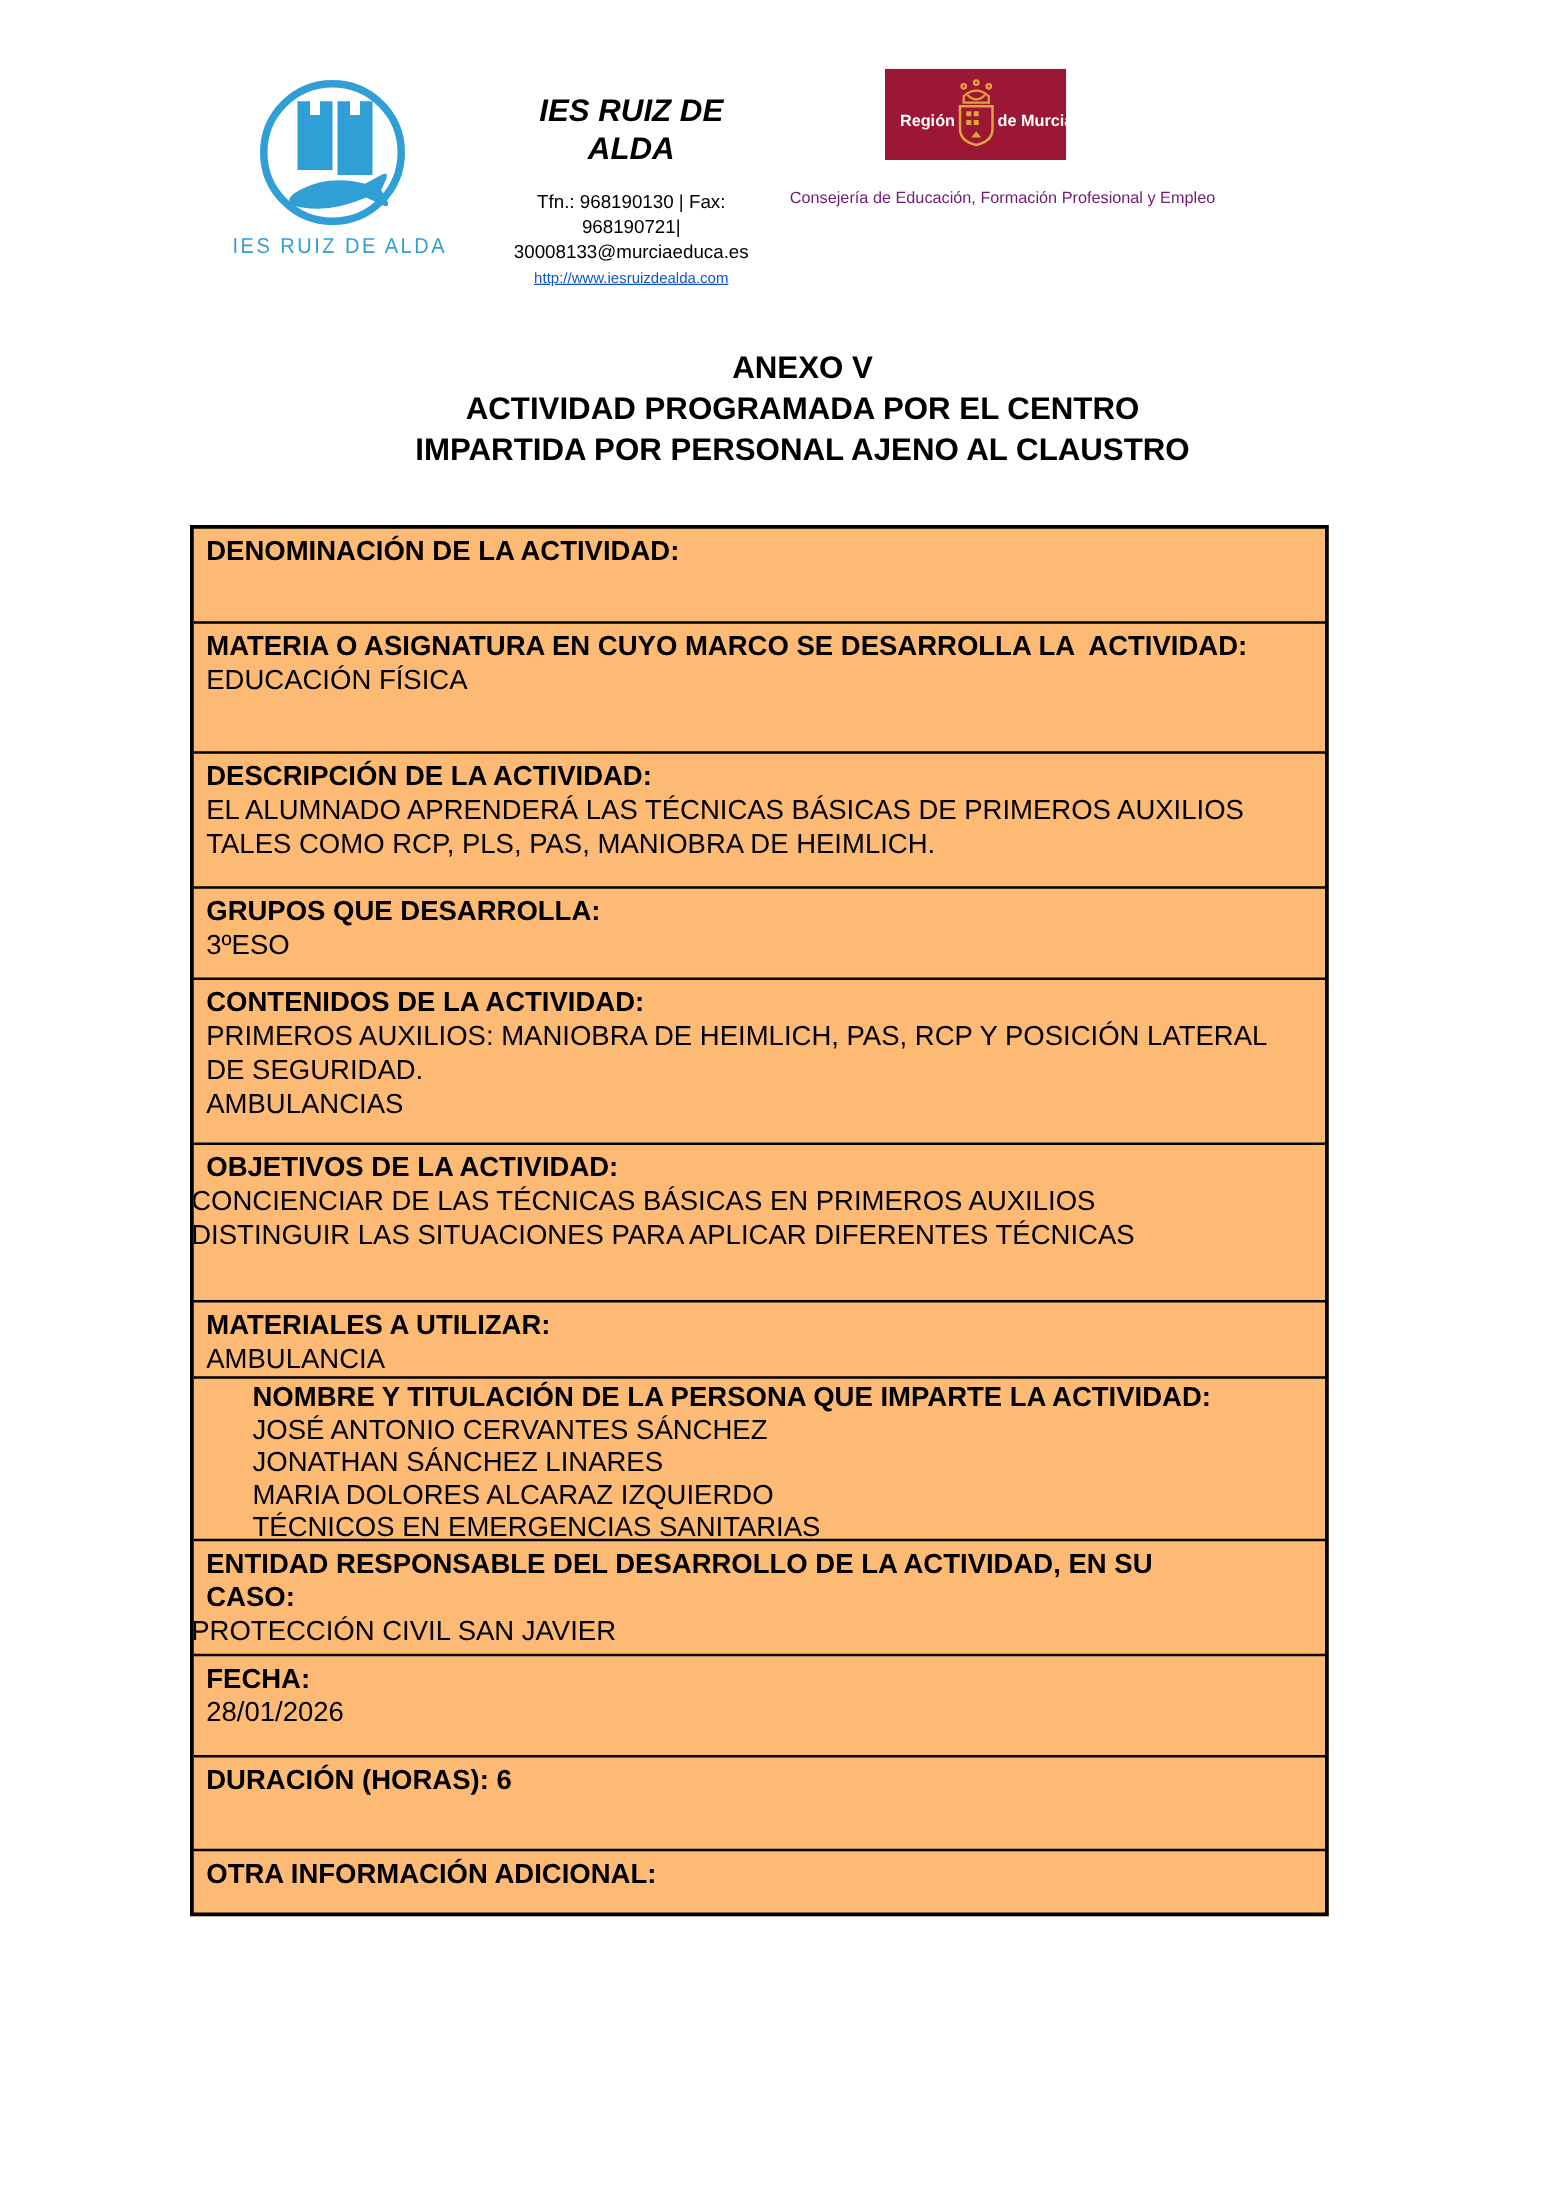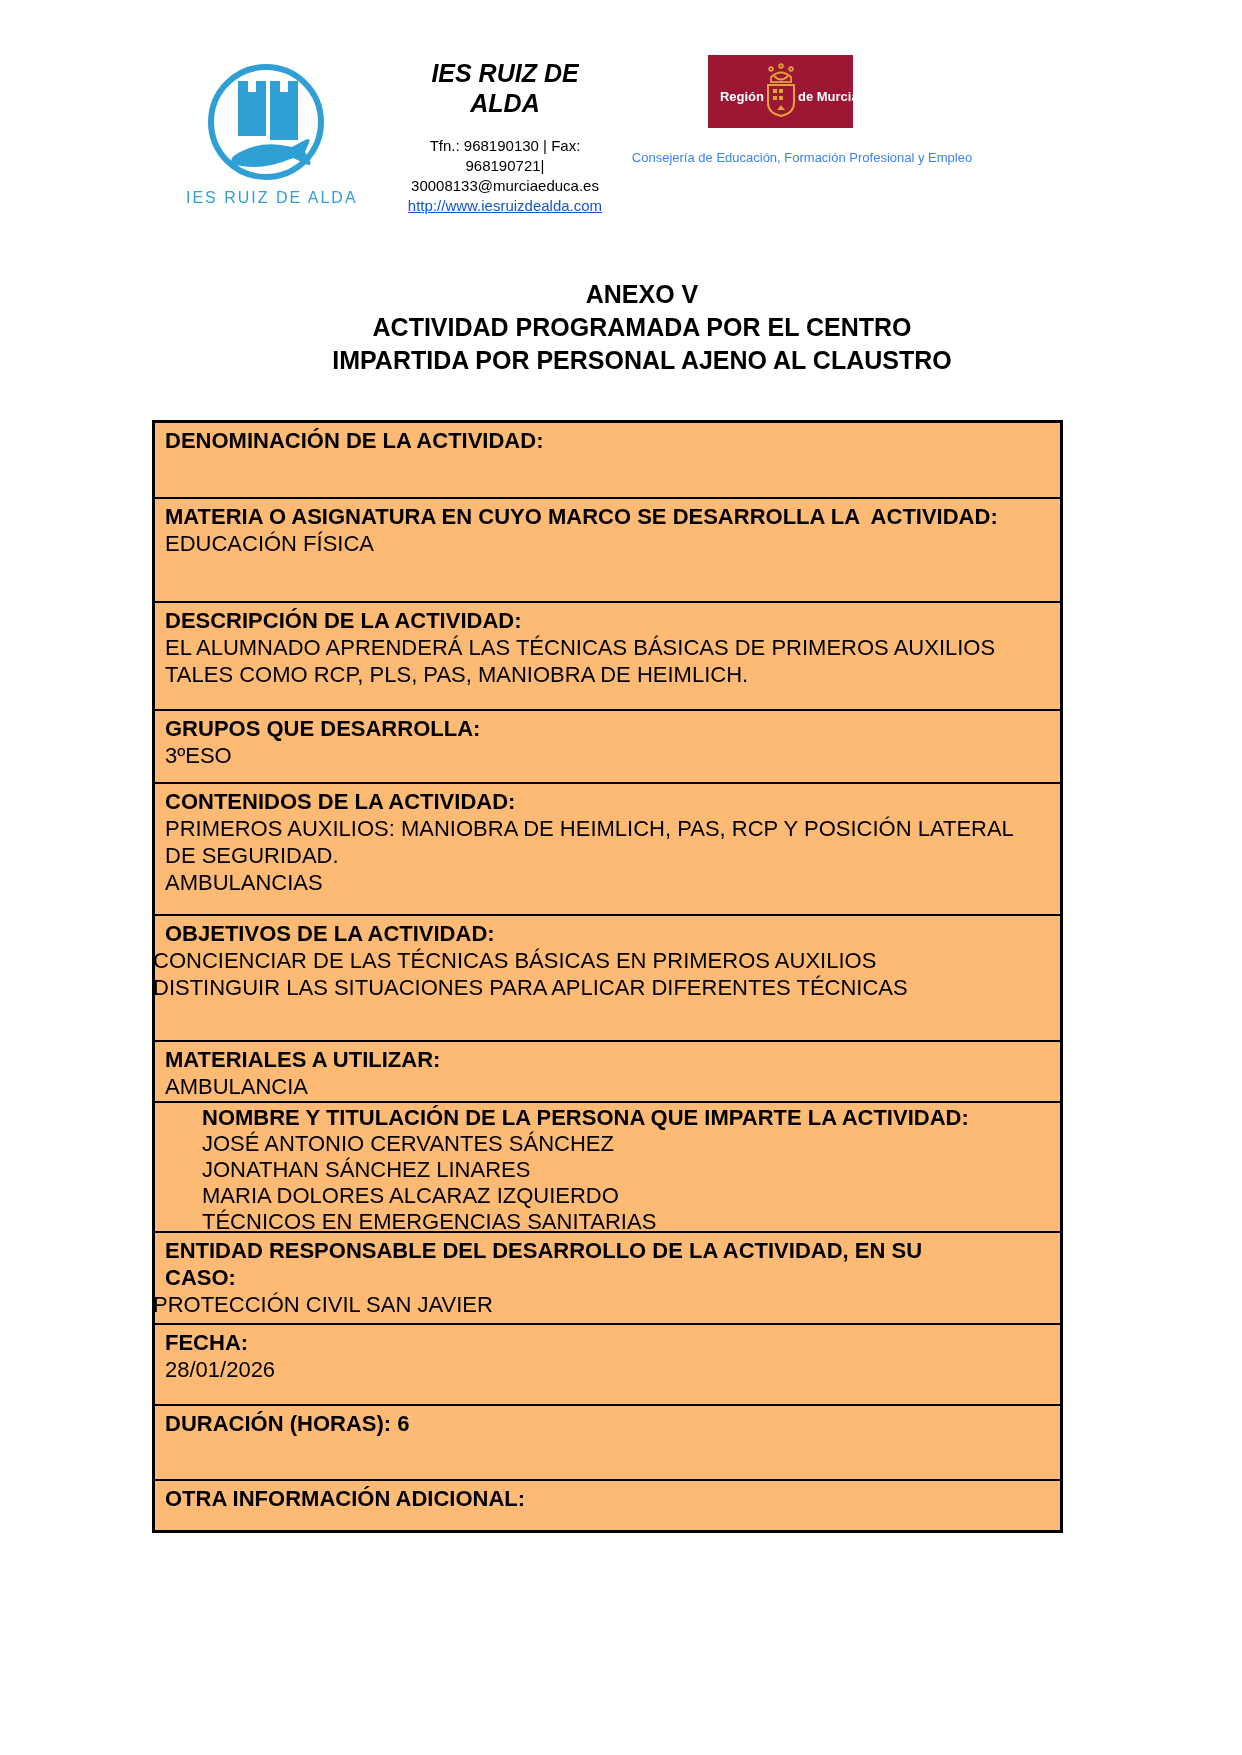--- a/index.html
+++ b/index.html
@@ -11,28 +11,28 @@
   .abs { position:absolute; }
 
   
   .logo-block { left:186px; top:60px; width:160px; text-align:center; }
   .logo-block svg { display:block; margin:0 auto; }
   .logo-caption {
     margin-top:3px; font-size:16px; letter-spacing:2px; color:#2f9fd6;
     white-space:nowrap; transform:scaleY(1.08); font-weight:400;
   }
 
-  .school-block { left:352px; top:58px; width:306px; text-align:center; }
+  .school-block { left:352px; top:74px; width:306px; text-align:center; }
   .school-name { font-size:25px; font-weight:bold; font-style:italic; line-height:30px; }
   .school-contact { margin-top:18px; font-size:15px; line-height:20px; }
-  .school-link a { color:#1155cc; text-decoration:underline; font-size:15px; }
+  .school-link a { color:#1155cc; text-decoration:underline; font-size:12px; }
 
   .murcia-block { left:612px; top:55px; width:380px; }
   .murcia-block svg { display:block; margin-left:96px; }
-  .department { margin-top:22px; font-size:13px; text-align:center; color:#3b82f6; }
+  .department { margin-top:22px; font-size:13px; text-align:center; color:#701a75; }
 
   
   .doc-title {
     left:40px; top:278px; width:1204px; text-align:center;
     font-size:25px; font-weight:bold; line-height:33px;
   }
 
   
   .form {
     left:152px; top:420px; width:911px;

